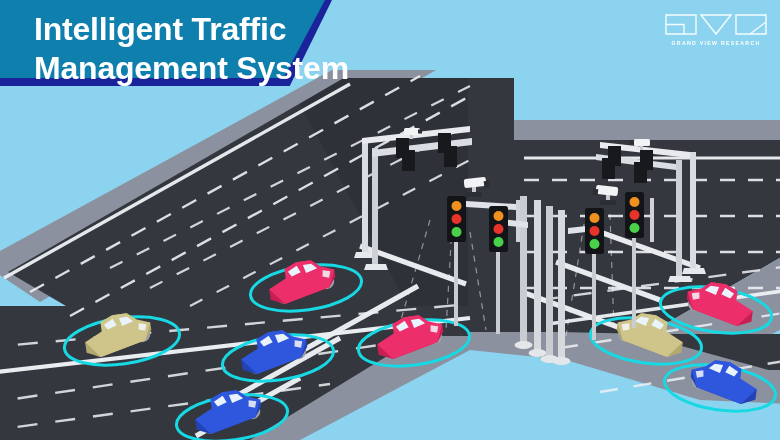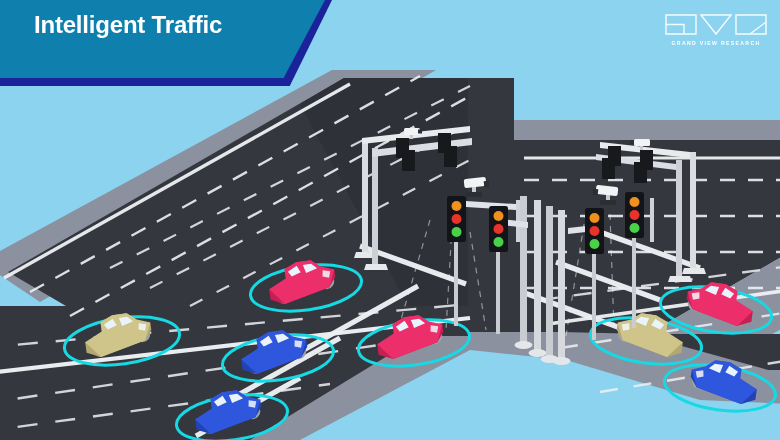--- a/index.html
+++ b/index.html
@@ -17,21 +17,21 @@
     background:#1b239b;
     clip-path:polygon(0 0,100% 0,88% 100%,0 100%);
   }
   #banner-main{
     position:absolute;left:-20px;top:0;width:345px;height:78px;
     background:#0f7fad;
     clip-path:polygon(0 0,100% 0,88% 100%,0 100%);
   }
   #banner-text{
     position:absolute;left:34px;top:10px;width:290px;
-    color:#ffffff;font-weight:bold;font-size:24px;line-height:1.22;
+    color:#ffffff;font-weight:bold;font-size:32px;line-height:1.22;
     letter-spacing:-.2px;
   }
   #banner-text .l{display:block;white-space:nowrap;}
 
   
   #logo{position:absolute;right:12px;top:12px;width:104px;height:36px;opacity:.92;}
   #logo svg{display:block;}
   #logo-caption{
     position:absolute;right:12px;top:40px;width:104px;text-align:center;
     color:#ffffff;font-size:5.2px;letter-spacing:1.3px;font-weight:bold;
@@ -502,20 +502,21 @@
       <rect x="600" y="200" width="16" height="5" rx="1.5" fill="#2b2e33"></rect>
     </g>
 
   </svg>
 
   <div id="banner-wrap">
     <div id="banner-shadow" style="background: rgb(27, 35, 155);"></div>
     <div id="banner-main" style="background: rgb(15, 127, 173);"></div>
     <div id="banner-text" style="color: rgb(255, 255, 255);">
       <span class="l">Intelligent Traffic</span>
+      <span class="l">Management System</span>
     </div>
   </div>
 
   <div id="logo">
     <svg viewBox="0 0 104 26" width="104" height="26" aria-hidden="true">
       <g fill="none" stroke="#ffffff" stroke-width="1.4">
 
         <path d="M2,3 H32 V22 H2 Z"></path>
         <path d="M2,12.5 H20 V22"></path>
 

